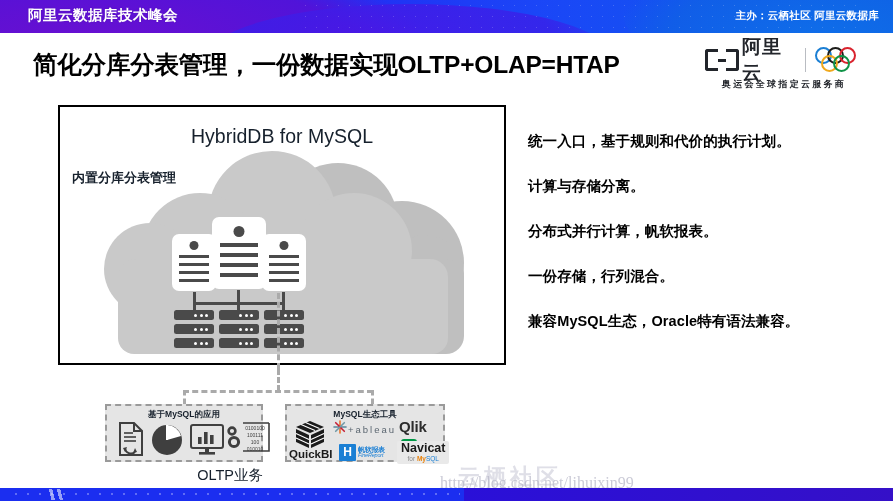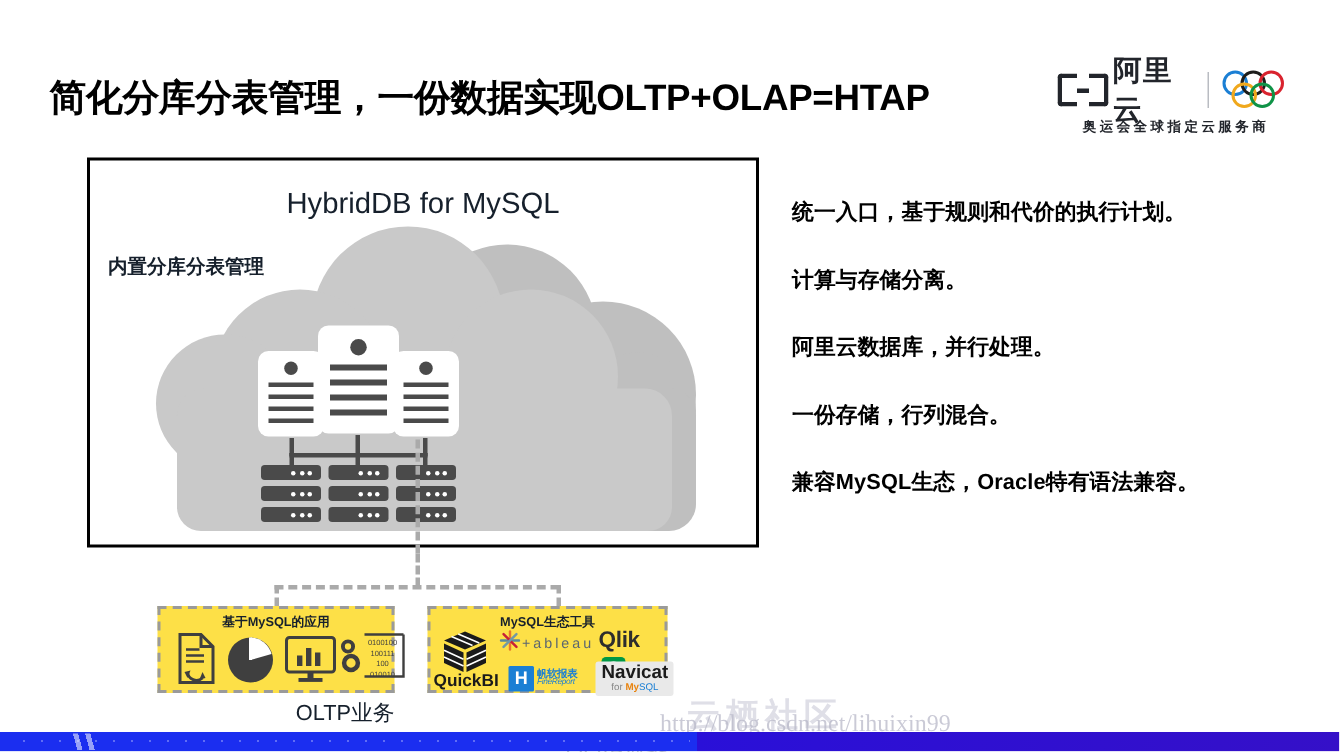--- a/index.html
+++ b/index.html
@@ -200,21 +200,21 @@
   }
   .dashh {
     position: absolute;
     border-top: 3px dashed #aaaaaa;
   }
 
   
   .biz-box {
     position: absolute;
     border: 2px dashed #9a9a9a;
-    background: #fde047;
+    background: #e5e5e5;
   }
   .biz-caption {
     position: absolute;
     text-align: right;
     font-size: 14.5px; color: #16202c;
     white-space: nowrap;
   }
   .biz-heading {
     position: absolute; left: 0; right: 0; top: 3px;
     text-align: center;
@@ -316,20 +316,28 @@
     background:
       linear-gradient(75deg, transparent 40%, rgba(255,255,255,.55) 40%, rgba(255,255,255,.55) 52%, transparent 52%),
       linear-gradient(75deg, transparent 68%, rgba(255,255,255,.55) 68%, rgba(255,255,255,.55) 80%, transparent 80%);
   }
 </style>
 </head>
 <body>
 
 <div id="slide">
 
+  <div id="header">
+    <div id="header-wave-a"></div>
+    <div id="header-wave-b"></div>
+    <div id="header-wave-c"></div>
+    <div id="header-dots"></div>
+    <div id="header-title">阿里云数据库技术峰会</div>
+    <div id="header-sponsor">主办：云栖社区 阿里云数据库</div>
+  </div>
 
   <div id="slide-title">简化分库分表管理，一份数据实现OLTP+OLAP=HTAP</div>
 
   <div id="logo-block">
     <div id="logo-row">
       <div id="logo-mark">
         <span class="br-l"></span>
           <span class="dash"></span>
           <span class="br-r"></span>
       </div>
@@ -536,21 +544,21 @@
     <div class="navicat-logo" style="left:110px; top:35px;">
       <span class="nav-main">Navicat</span>
       <span class="nav-sub"><span>for </span><b>My</b><i>SQL</i></span>
     </div>
   </div>
   <div class="biz-caption" style="left:285px; top:492px; width:160px;">OLAP业务</div>
 
   <div id="bullets">
     <div class="bullet">统一入口，基于规则和代价的执行计划。</div>
     <div class="bullet">计算与存储分离。</div>
-    <div class="bullet">阿里云数据库，并行处理。</div>
+    <div class="bullet">分布式并行计算，帆软报表。</div>
     <div class="bullet">一份存储，行列混合。</div>
     <div class="bullet">兼容MySQL生态，Oracle特有语法兼容。</div>
   </div>
 
   <div id="watermark">
     <div id="wm-cn">云栖社区</div>
     <div id="wm-url">http://blog.csdn.net/lihuixin99</div>
   </div>
 
   <div id="footer">

